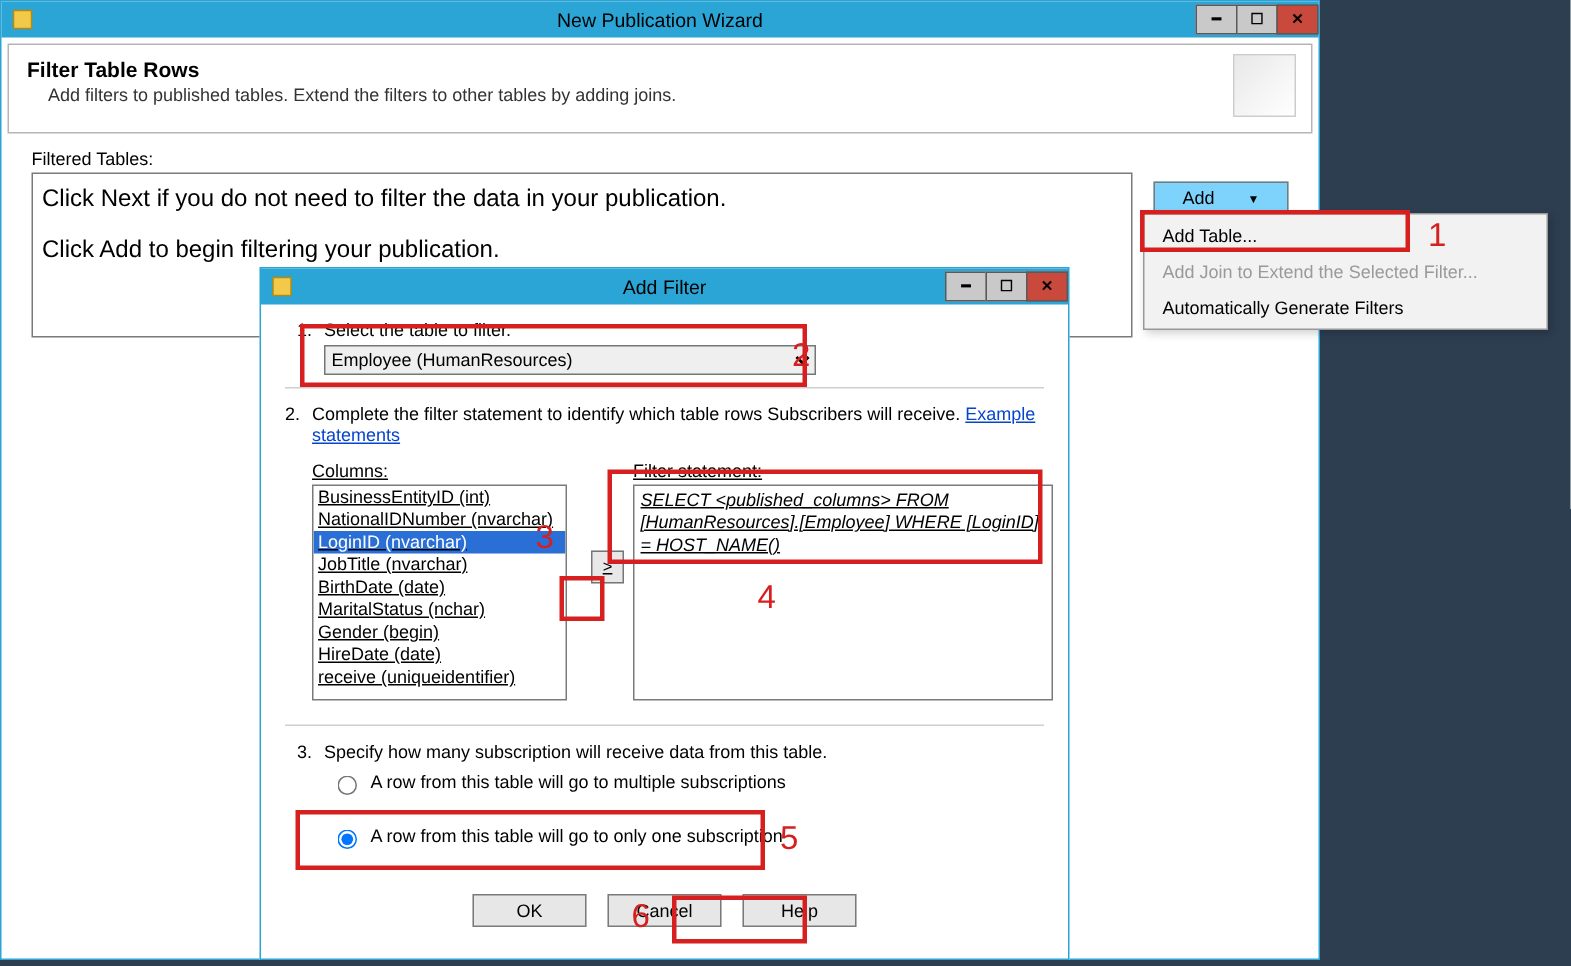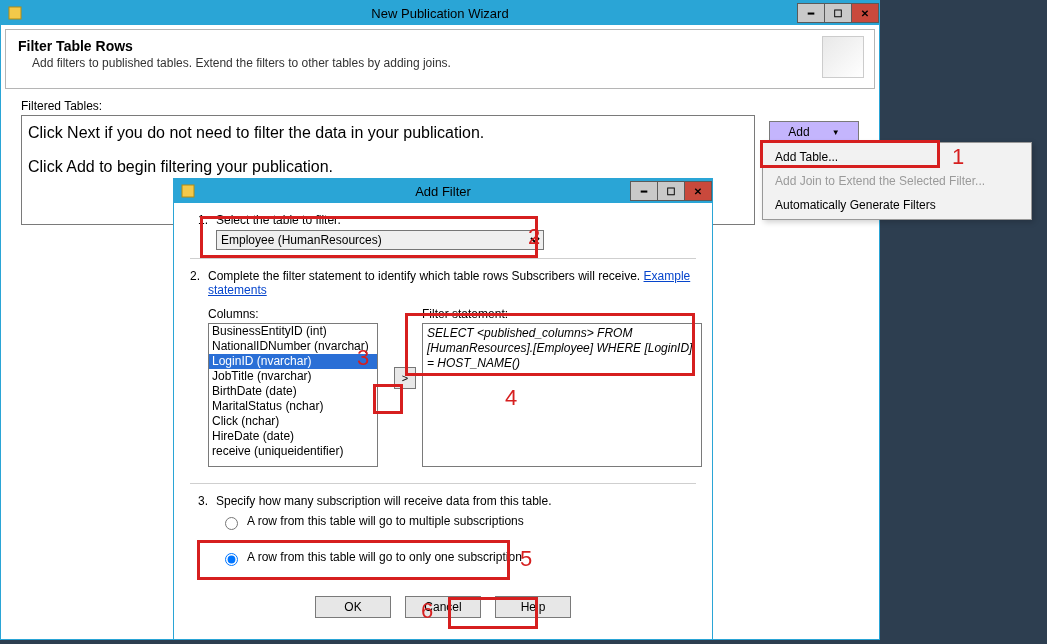--- a/index.html
+++ b/index.html
@@ -83,21 +83,21 @@
     padding: 4px 6px;
     font-size: 16px;
     background: #fff;
     line-height: 1.6;
   }
   .add-btn {
     position: absolute;
     right: 20px;
     top: 120px;
     width: 90px; height: 22px;
-    background: #c4b5fd;
+    background: #7dd3fc;
     border: 1px solid #7a7a7a;
     font-size: 12px;
     display: flex; align-items: center; justify-content: center;
     gap: 18px;
   }
   .add-btn::after {
     content: "▼"; font-size: 8px; margin-left: 4px;
   }
 
   
@@ -255,31 +255,31 @@
         </select>
       </div>
     </div>
     <hr class="sep">
 
     <div class="step-row">
       <div class="step-num">2.</div>
       <div class="step-content">
         <span>Complete the filter statement to identify which table rows Subscribers will receive. </span>
         <span class="link">Example statements</span>
-        <div class="two-col" style="margin-top:10px;">
+        <div class="two-col" style="margin-top:10px;text-decoration:underline;">
           <div class="col-left">
             <div class="col-head">Columns:</div>
             <div class="listbox" id="columns-listbox">
                 <div class="opt">BusinessEntityID (int)</div>
                 <div class="opt">NationalIDNumber (nvarchar)</div>
                 <div class="opt selected">LoginID (nvarchar)</div>
                 <div class="opt">JobTitle (nvarchar)</div>
                 <div class="opt">BirthDate (date)</div>
                 <div class="opt">MaritalStatus (nchar)</div>
-                <div class="opt">Click (nchar)</div>
+                <div class="opt">Gender (begin)</div>
                 <div class="opt">HireDate (date)</div>
                 <div class="opt">receive (uniqueidentifier)</div>
               </div>
           </div>
           <div>
             <div class="move-btn">&gt;</div>
           </div>
           <div class="col-right">
             <div class="col-head">Filter statement:</div>
             <div class="filter-stmt">SELECT &lt;published_columns&gt; FROM [HumanResources].[Employee] WHERE [LoginID] = HOST_NAME()</div>

